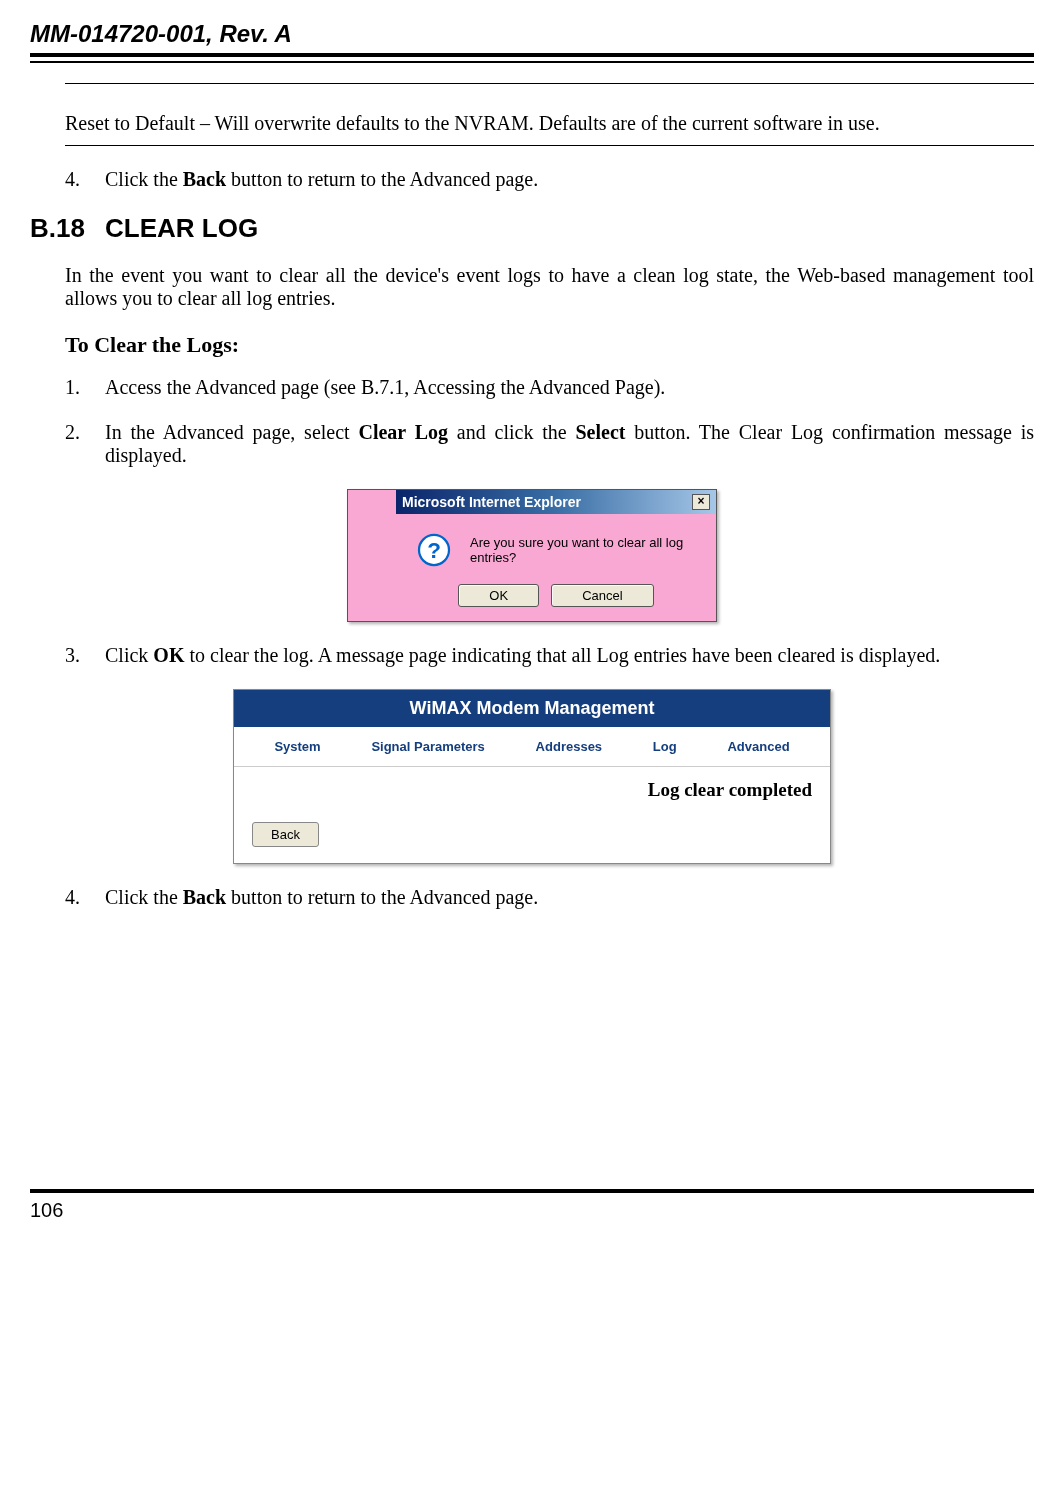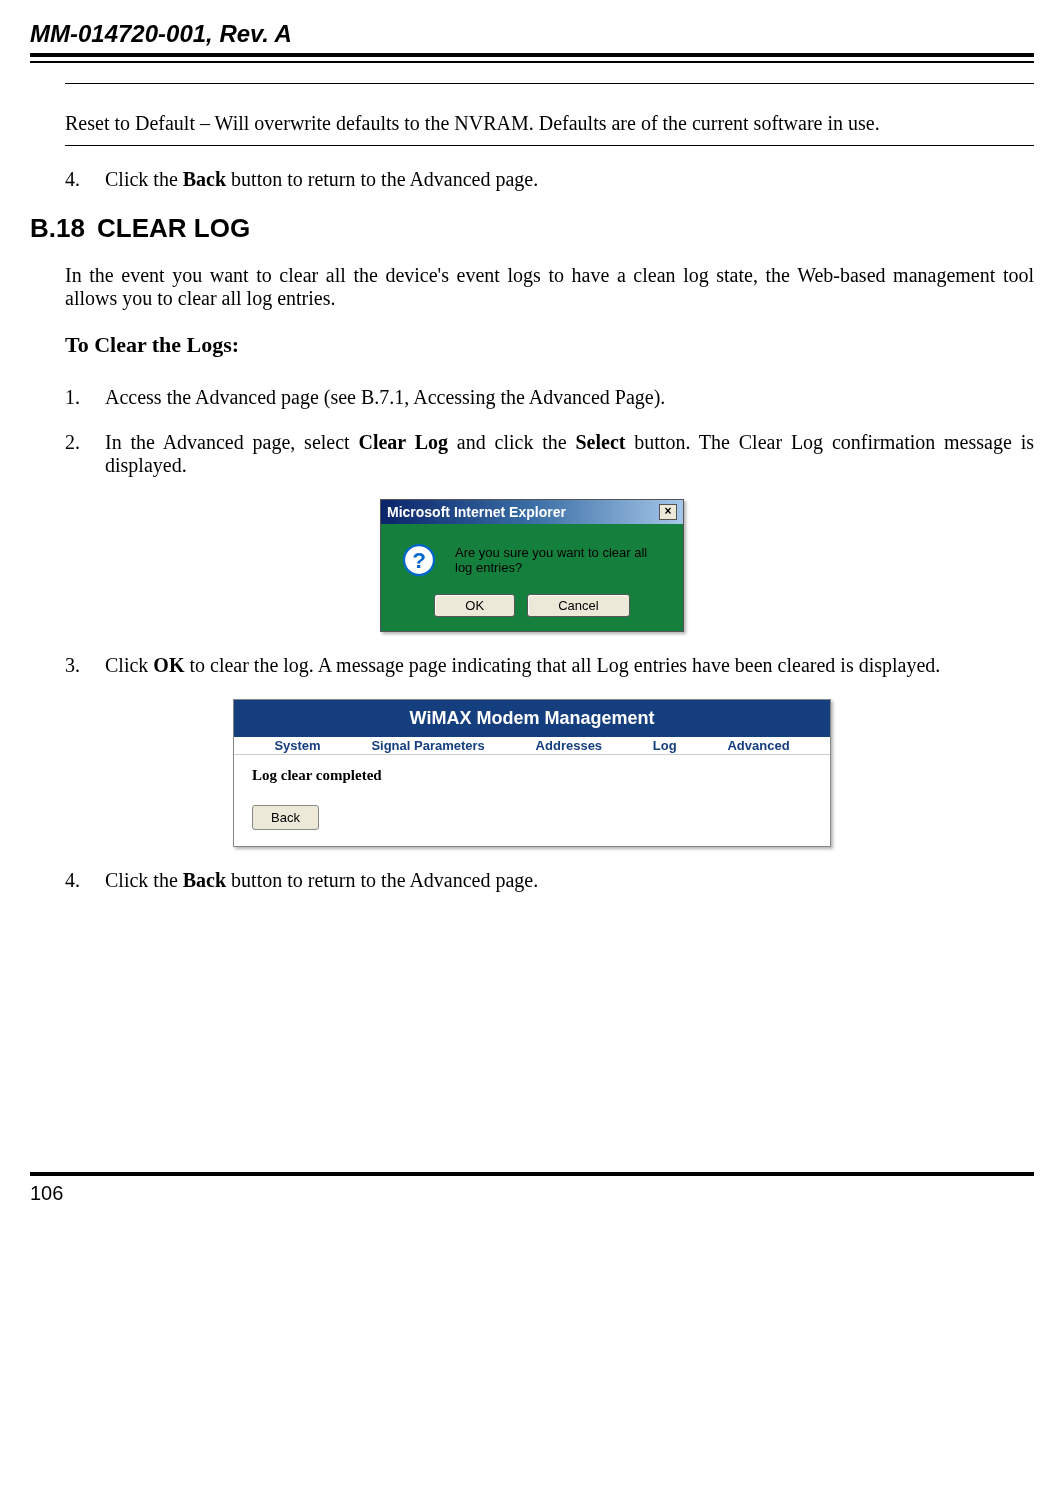--- a/index.html
+++ b/index.html
@@ -68,49 +68,50 @@
       flex-shrink: 0;
     }
     .numbered-item .content {
       flex: 1;
     }
     .section-heading {
       font-family: Arial, sans-serif;
       font-weight: bold;
       font-size: 26px;
       display: flex;
-      gap: 12px;
+      gap: 20px;
       margin-bottom: 20px;
     }
     .section-heading .num {
       width: 55px;
     }
     .body-para {
       margin-left: 35px;
       margin-bottom: 22px;
       text-align: justify;
     }
     .sub-heading {
       font-weight: bold;
       font-size: 22px;
       margin-left: 35px;
-      margin-bottom: 28px;
+      margin-bottom: 18px;
     }
     .screenshot {
       display: flex;
       justify-content: center;
       margin-bottom: 22px;
     }
     .dialog-box {
       border: 1px solid #555;
-      width: 304px;
-      background: #15803d;
+      width: 370px;
+      background: #f9a8d4;
       box-shadow: 2px 2px 3px rgba(0,0,0,0.3);
       font-family: "Tahoma", sans-serif;
       font-size: 13px;
+      padding-left: 48px;
     }
     .dialog-titlebar {
       background: linear-gradient(to right, #0a246a 0%, #3a6ea5 50%, #a6c7e8 100%);
       color: white;
       padding: 4px 6px;
       display: flex;
       justify-content: space-between;
       align-items: center;
       font-weight: bold;
       font-size: 14px;
@@ -164,33 +165,34 @@
       color: white;
       font-family: Verdana, sans-serif;
       font-weight: bold;
       font-size: 18px;
       text-align: center;
       padding: 8px 0;
     }
     .wimax-tabs {
       display: flex;
       justify-content: space-around;
-      padding: 1px 15px;
+      padding: 12px 15px;
       background: white;
       font-family: Verdana, sans-serif;
       font-size: 13px;
       font-weight: bold;
       color: #153e7e;
       border-bottom: 1px solid #ccc;
     }
     .wimax-body {
       padding: 12px 18px;
       font-family: "Times New Roman", serif;
       font-weight: bold;
-      font-size: 15px;
+      font-size: 19px;
+      text-align: right;
     }
     .wimax-buttons {
       padding: 8px 18px 16px 18px;
     }
     .back-btn {
       background: #ece9d8;
       border: 1px solid #888;
       border-radius: 3px;
       padding: 4px 18px;
       font-family: "Tahoma", sans-serif;

